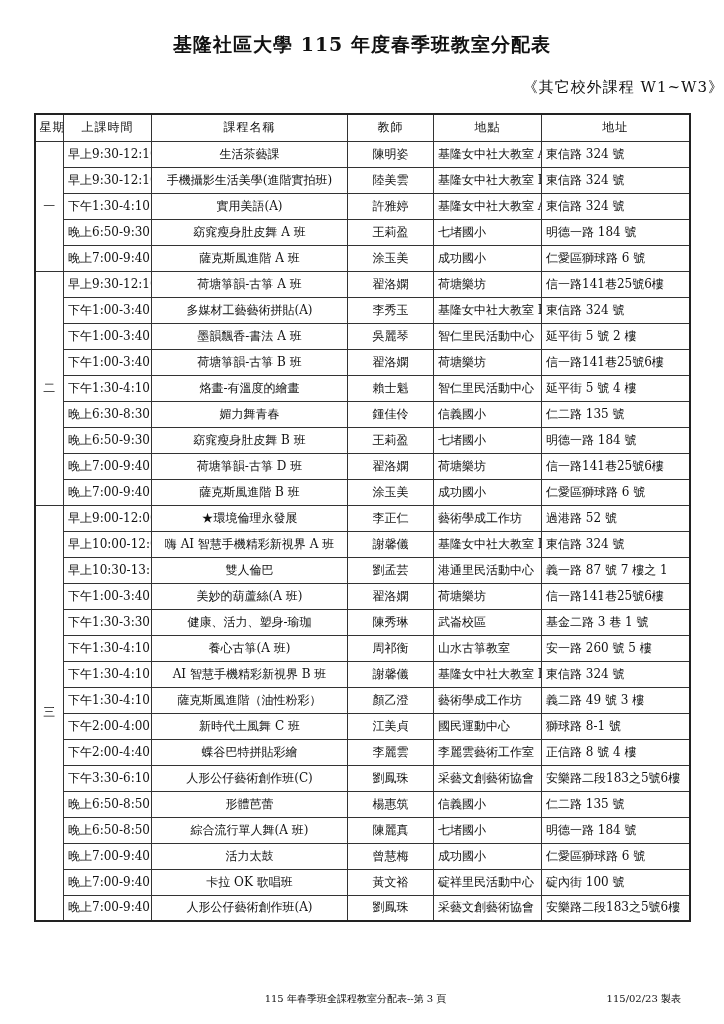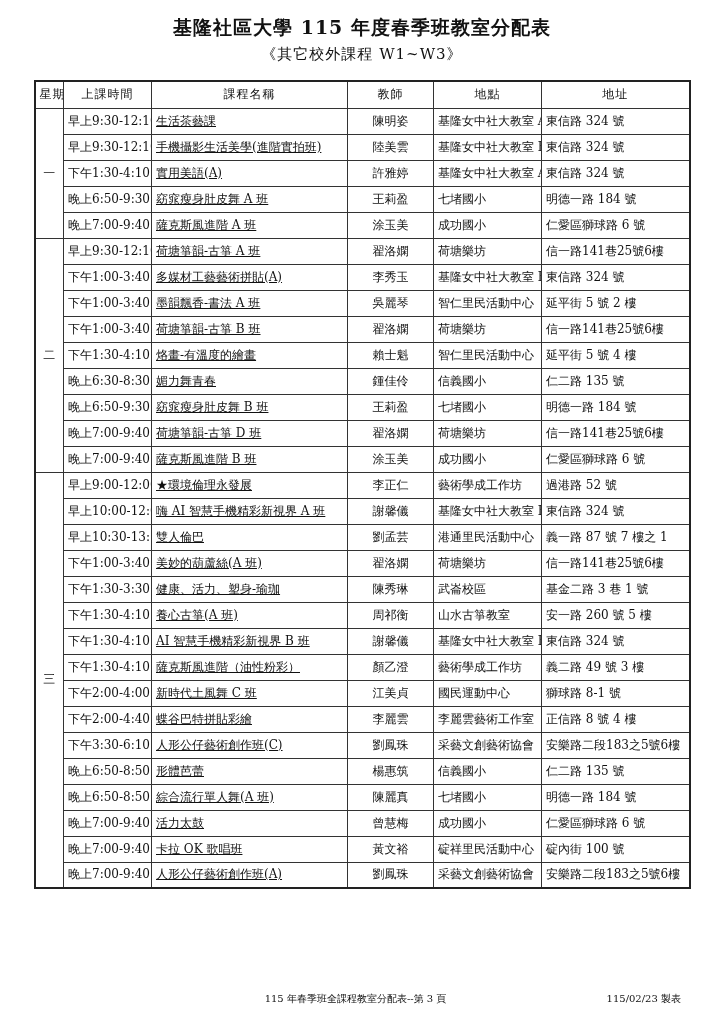--- a/index.html
+++ b/index.html
@@ -10,35 +10,35 @@
     color: #111111;
     font-family: "DejaVu Serif", "Liberation Serif", serif;
     position: relative;
     overflow: hidden;
   }
   .page {
     width: 724px;
     height: 1024px;
     position: relative;
     box-sizing: border-box;
-    padding-top: 11px;
+    padding-top: 28px;
   }
   .doc-title {
     text-align: center;
     font-size: 19px;
     font-weight: bold;
     letter-spacing: 1px;
     margin: 4px 0 2px 0;
   }
   .doc-subtitle {
-    text-align: center;
+    text-align: right;
     font-size: 15px;
     font-weight: normal;
     letter-spacing: 1px;
-    margin: 4px 0 8px 0;
+    margin: 20px 0 8px 0;
   }
   table.schedule {
     border-collapse: collapse;
     table-layout: fixed;
     width: 655px;
     margin: 16px auto 0 auto;
     border: 2px solid #222;
   }
   table.schedule th, table.schedule td {
     border: 1px solid #333;
@@ -56,21 +56,21 @@
     height: 27px;
     letter-spacing: 1px;
   }
   th.col-day { letter-spacing: 0; padding: 1px 1px; }
   td.day-cell {
     text-align: center;
     font-size: 13px;
     border-left: 2px solid #222;
   }
   td.cell-time { text-align: center; padding: 1px 2px; }
-  td.cell-course { text-align: left; padding-left: 7px; text-decoration: underline; }
+  td.cell-course { text-align: center; padding-left: 7px; }
   td.cell-teacher { text-align: center; }
   td.cell-location { text-align: left; padding-left: 6px; }
   td.cell-address { text-align: left; padding-left: 6px; }
   .footer {
     position: absolute;
     left: 28px;
     width: 655px;
     bottom: 18px;
     height: 14px;
     font-size: 10px;

